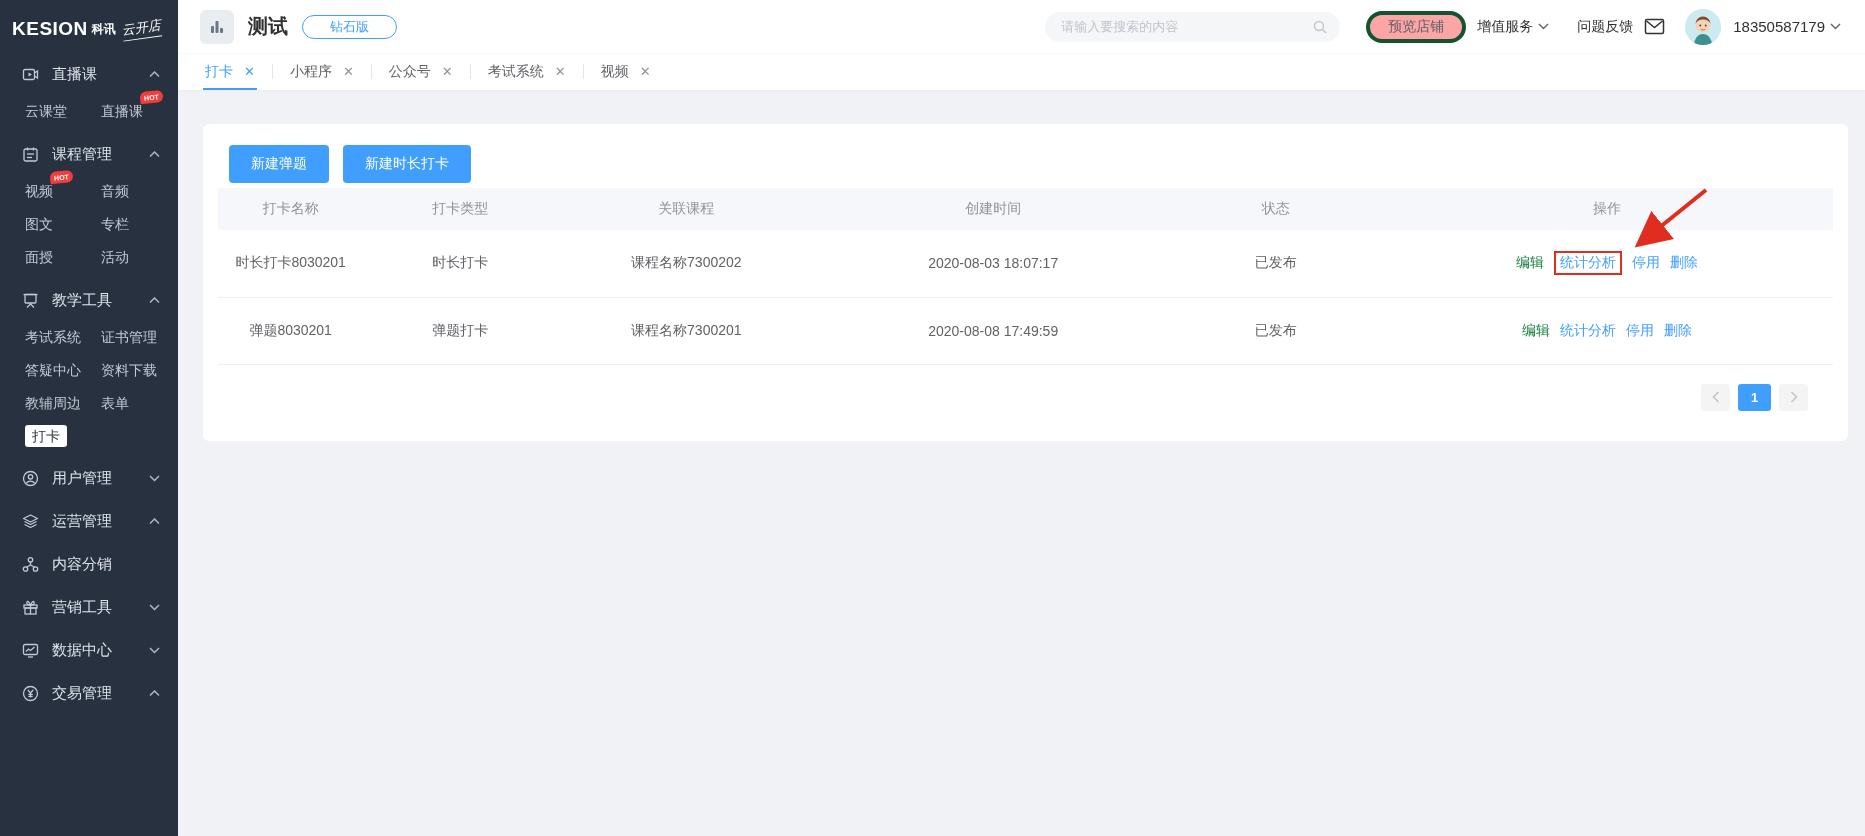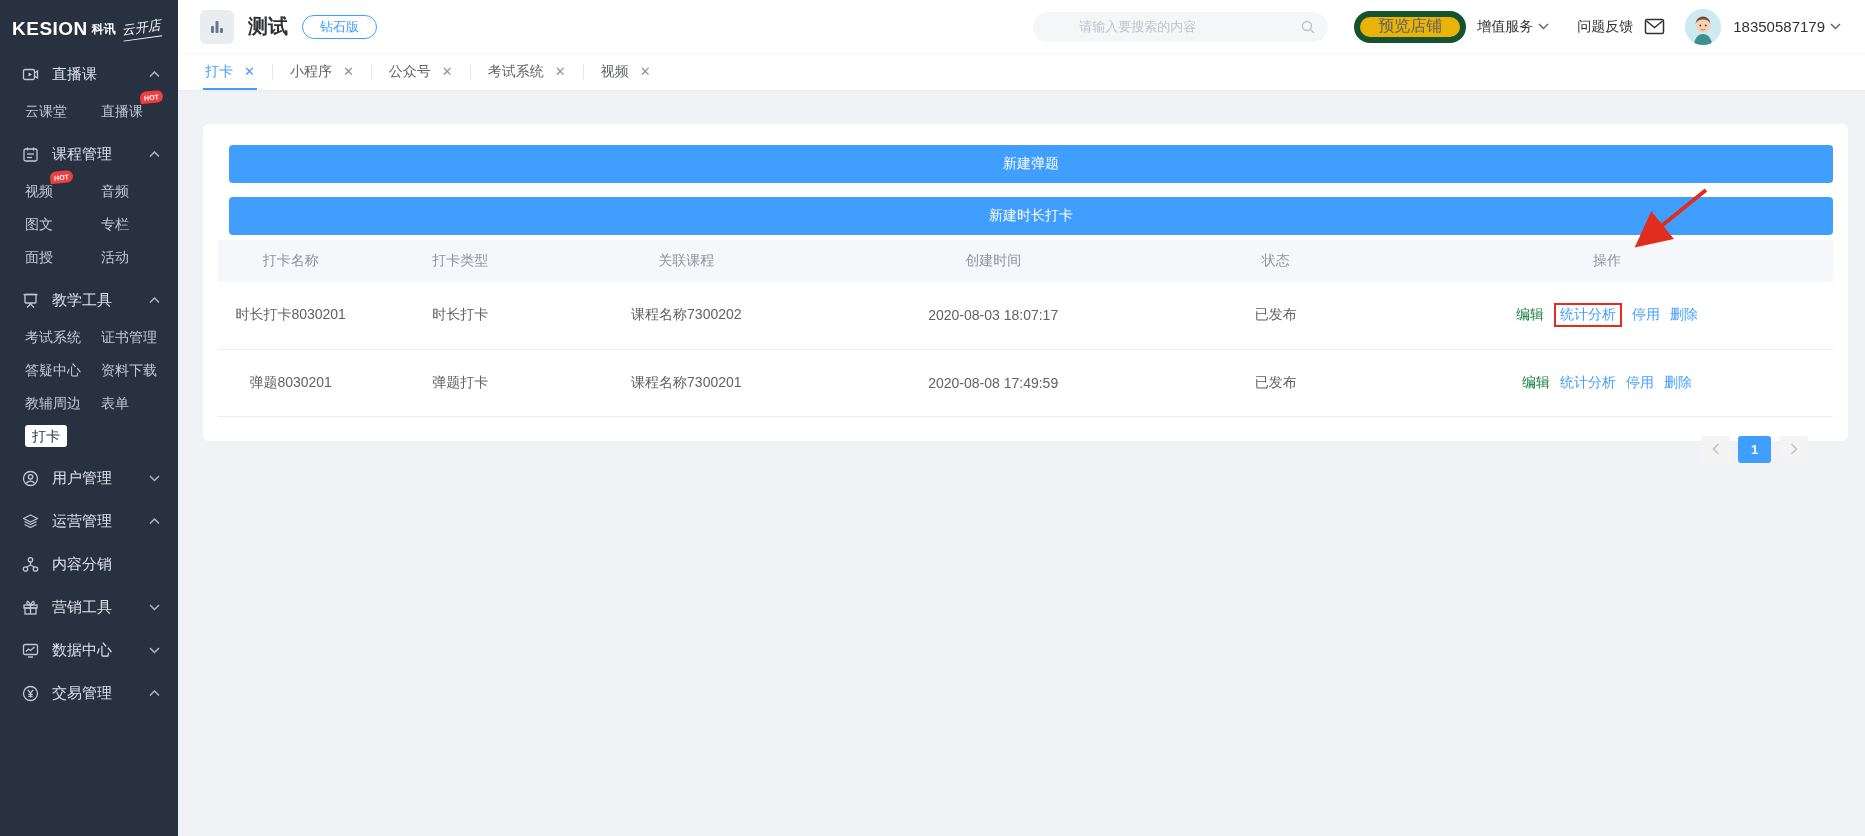--- a/index.html
+++ b/index.html
@@ -24,45 +24,45 @@
   .side-head .s-arrow { margin-left:auto; display:inline-flex; color:#aeb6c2; }
   .sub-grid { display:grid; grid-template-columns:76px 1fr; padding-left:25px; margin:4px 0 4px; }
   .sub-item { font-size:14px; line-height:33px; color:#c3c9d4; cursor:pointer; white-space:nowrap; position:relative; width:max-content; padding-right:6px; }
   .sub-item.active { line-height:22px; margin:5px 0; background:#fff; color:#2b3443; padding:0 7px; border-radius:3px; }
   .hot-badge { position:absolute; top:-4px; right:-14px; background:#f03e3e; color:#fff; font-size:7px; font-weight:bold; line-height:1; padding:3px 4px 2px; border-radius:8px 8px 8px 2px; transform:rotate(-6deg); }
 
   
   .topbar { height:53px; background:#fff; display:flex; align-items:center; padding:0 24px 0 22px; box-shadow:0 1px 2px rgba(0,0,0,.04); position:relative; z-index:3; }
   .ws-icon { width:34px; height:34px; border-radius:6px; background:#e9edf2; display:flex; align-items:center; justify-content:center; }
   .page-title { font-size:20px; font-weight:bold; color:#303133; margin-left:14px; }
-  .plan-badge { margin-left:14px; border:1px solid #409eff; color:#409eff; font-size:13px; border-radius:12px; padding:2px 17px; }
+  .plan-badge { margin-left:14px; border:1px solid #409eff; color:#409eff; font-size:13px; border-radius:12px; padding:2px 27px; }
   .search-box { margin-left:auto; width:295px; height:30px; background:#f5f6f8; border-radius:15px; display:flex; align-items:center; padding:0 12px 0 16px; }
-  .search-box input { border:none; outline:none; background:transparent; flex:1; font-size:13px; color:#606266; font-family:inherit;margin-left:30px; }
+  .search-box input { border:none; outline:none; background:transparent; flex:1; font-size:13px; color:#606266; font-family:inherit; }
   .search-box input::placeholder { color:#c0c4cc; }
   .top-right { display:flex; align-items:center; margin-left:26px; }
-  .pill-btn { height:32px; border:6px solid #14532d; border-radius:16px; background:#eab308; color:#606266; font-size:16px; padding:0 18px; display:flex; align-items:center; cursor:pointer; font-family:inherit; }
+  .pill-btn { height:32px; border:4px solid #14532d; border-radius:16px; background:#fca5a5; color:#606266; font-size:14px; padding:0 18px; display:flex; align-items:center; cursor:pointer; font-family:inherit; }
   .top-link { font-size:14px; color:#303133; display:flex; align-items:center; cursor:pointer; white-space:nowrap; }
   .ml20 { margin-left:11px; } .ml28 { margin-left:28px; }
   .chev { display:inline-flex; margin-left:5px; color:#606266; }
   .avatar { width:36px; height:36px; border-radius:50%; overflow:hidden; margin-left:20px; cursor:pointer; background:#cdeaf3; }
   .phone { font-size:15px; color:#303133; margin-left:12px; display:flex; align-items:center; cursor:pointer; }
 
   
   .tabbar { height:37px; background:#fff; display:flex; align-items:stretch; padding-left:25px; position:relative; z-index:2; box-shadow:0 1px 2px rgba(0,0,0,.03); }
   .tab { display:flex; align-items:center; position:relative; padding:0 2px; cursor:pointer; }
   .tab .t-label { font-size:14px; color:#606266; }
   .tab .t-close { font-size:13px; color:#909399; margin-left:11px; cursor:pointer; }
   .tab.active .t-label, .tab.active .t-close { color:#409eff; }
   .tab.active::after { content:""; position:absolute; left:0; right:0; bottom:0; height:2px; background:#409eff; }
   .tab-sep { width:1px; background:#e2e5ea; margin:11px 15px; }
 
   
   .main { flex:1; background:#f0f2f5; padding:34px 17px 0 25px; }
   .card { background:#fff; border-radius:6px; height:317px; padding:21px 15px 0; position:relative; }
-  .btn-row { display:flex; gap:14px; padding-left:11px;flex-direction:column; }
+  .btn-row { display:flex; gap:14px; padding-left:11px; }
   .btn-primary { background:#409eff; color:#fff; border:none; border-radius:4px; height:38px; padding:0 22px; font-size:14px; cursor:pointer; font-family:inherit; }
 
   table.data-table { width:100%; border-collapse:collapse; table-layout:fixed; margin-top:5px; }
   .data-table th { background:#f5f7fa; color:#909399; font-size:14px; font-weight:normal; height:42px; text-align:center; }
   .data-table td { height:67px; text-align:center; font-size:14px; color:#606266; border-bottom:1px solid #ebeef5; }
   .actions { display:flex; align-items:center; justify-content:center; gap:10px; }
   .act-link { font-size:14px; color:#409eff; text-decoration:none; cursor:pointer; white-space:nowrap; }
   .act-link.disabled { color:#15803d; cursor:default; }
   .act-link.red-boxed { border:2px solid #e12d1f; padding:1px 4px; }
 

